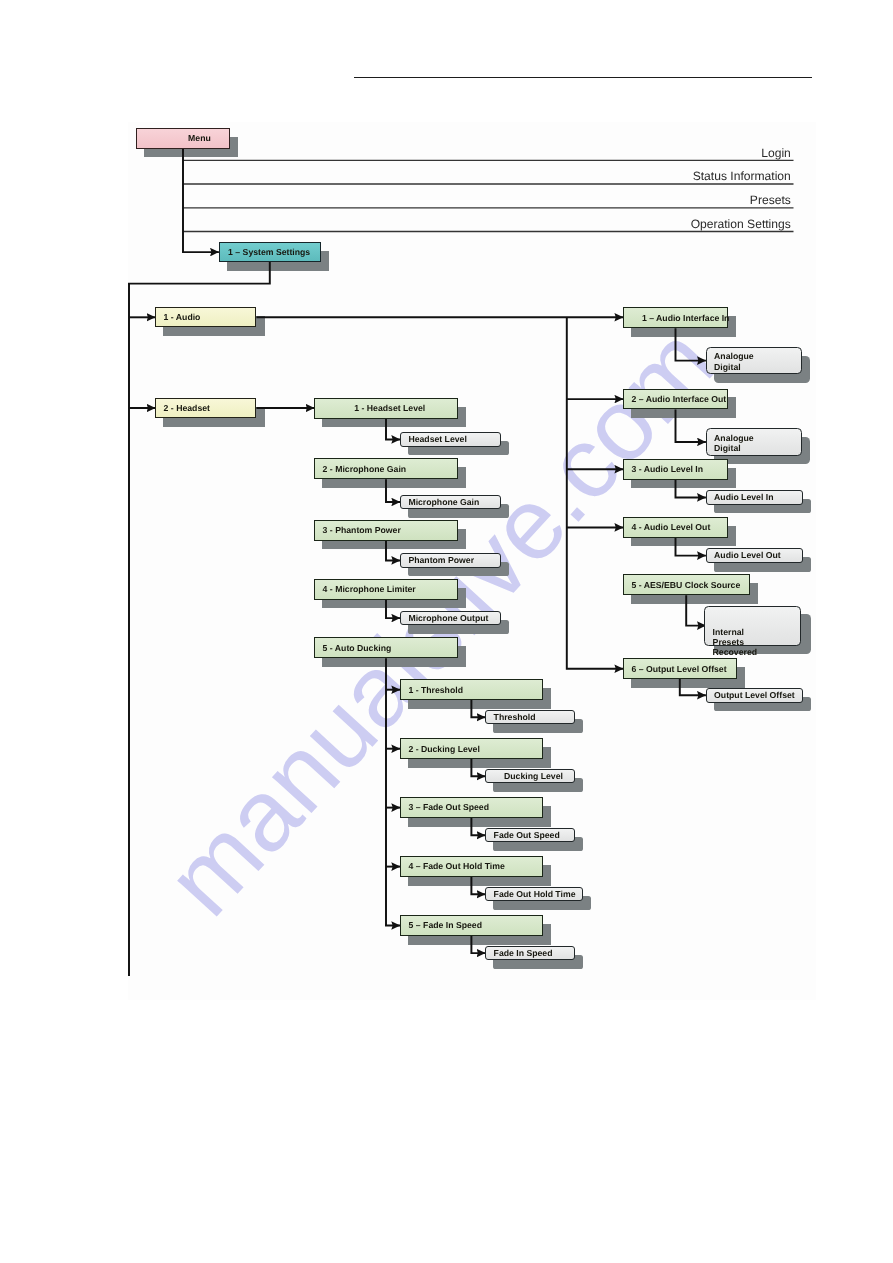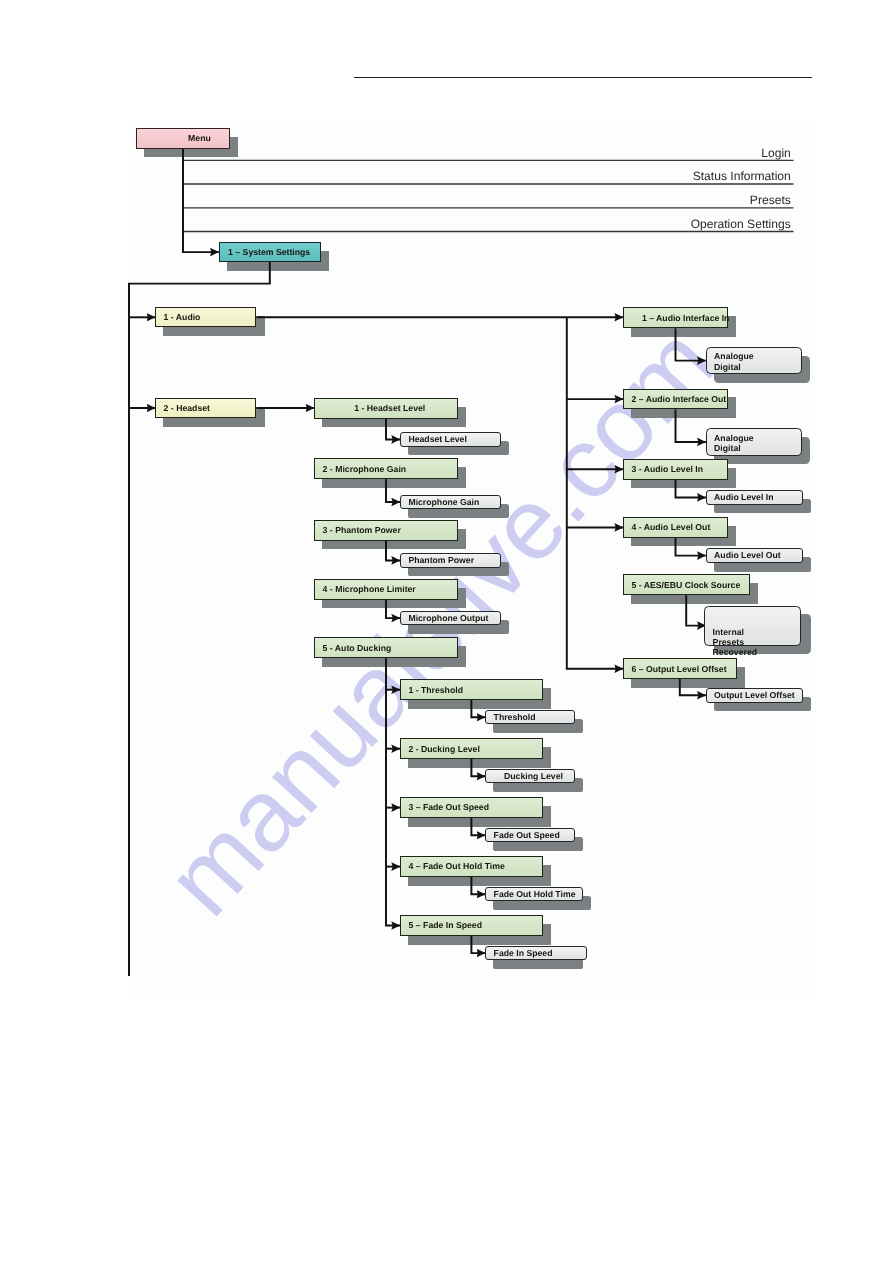--- a/index.html
+++ b/index.html
@@ -199,21 +199,21 @@
 </div>
 <div class="node n-sec" style="left:399.8px;top:856.1px;width:143.1px;height:20.9px;font-size:8.7px;">
 <span class="txt" style="padding-left:7.6px">4 – Fade Out Hold Time</span>
 </div>
 <div class="node n-leaf" style="left:485.0px;top:887.0px;width:98.0px;height:14.4px;font-size:8.7px;">
 <span class="txt" style="padding-left:7.6px">Fade Out Hold Time</span>
 </div>
 <div class="node n-sec" style="left:380px;top:915.0px;width:143.1px;height:21px;font-size:8.7px;margin-left:20px;">
 <span class="txt" style="padding-left:7.6px">5 – Fade In Speed</span>
 </div>
-<div class="node n-leaf" style="left:485.0px;top:945.9px;width:102px;height:14.4px;font-size:8.7px;">
+<div class="node n-leaf" style="left:485.0px;top:945.9px;width:90.0px;height:14.4px;font-size:8.7px;">
 <span class="txt" style="padding-left:7.6px">Fade In Speed</span>
 </div>
 <div class="node n-sec" style="left:622.9px;top:307.3px;width:105.2px;height:20.9px;font-size:8.7px;">
 <span class="txt" style="padding-left:18px">1 – Audio Interface In</span>
 </div>
 <div class="node n-leaf tall" style="left:705.5px;top:346.9px;width:96.6px;height:27.4px;font-size:8.7px;align-items:flex-start;padding-top:3.6px;">
 <span class="txt multi" style="padding-left:7.6px">
 <span class="ln">Analogue</span>
 <span class="ln">Digital</span>
 </span>

